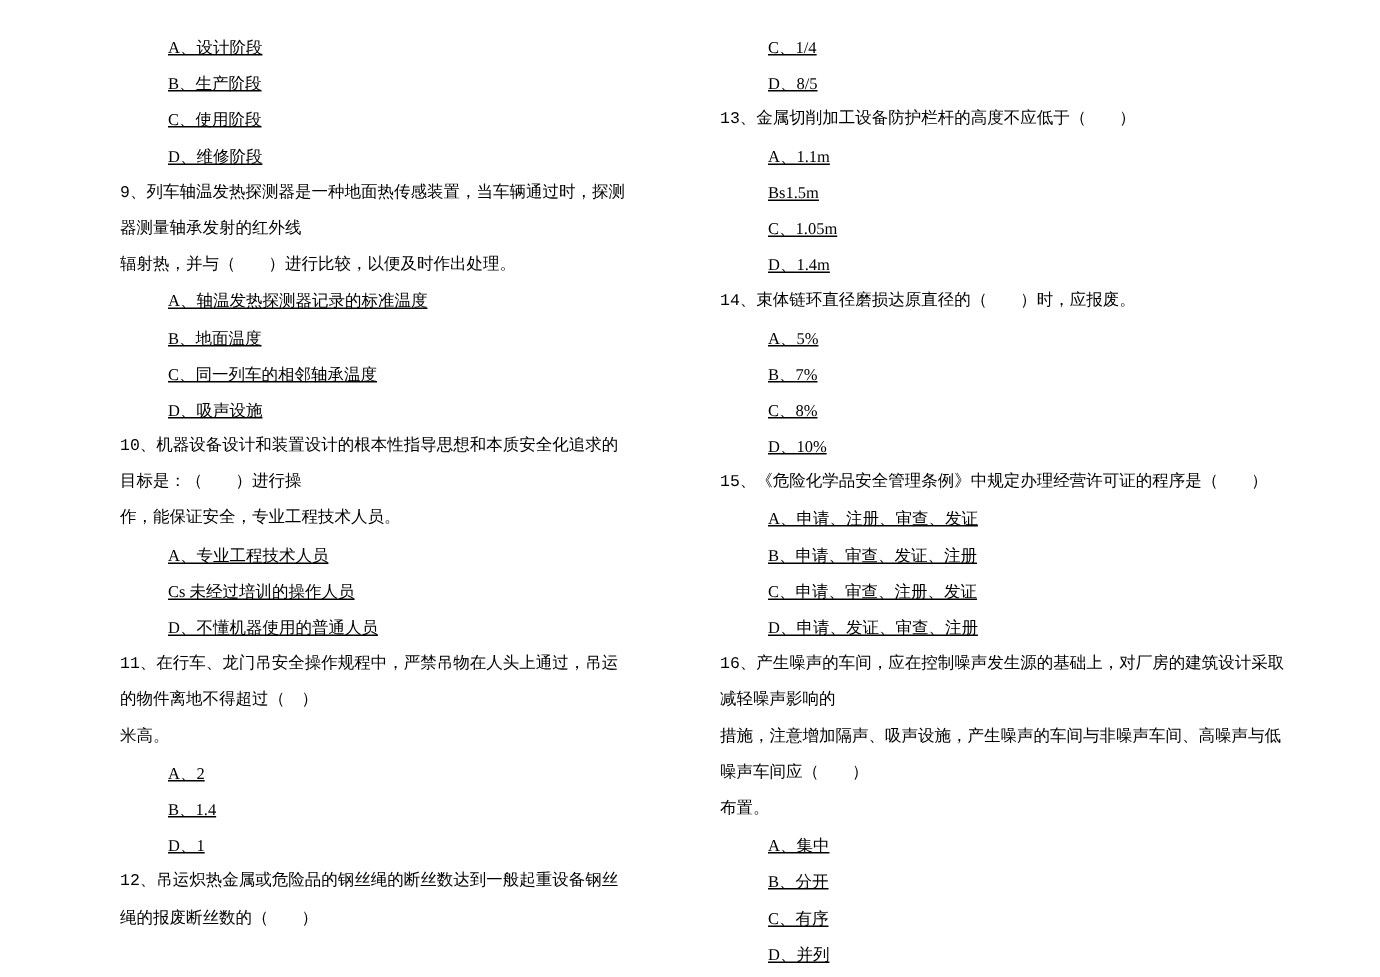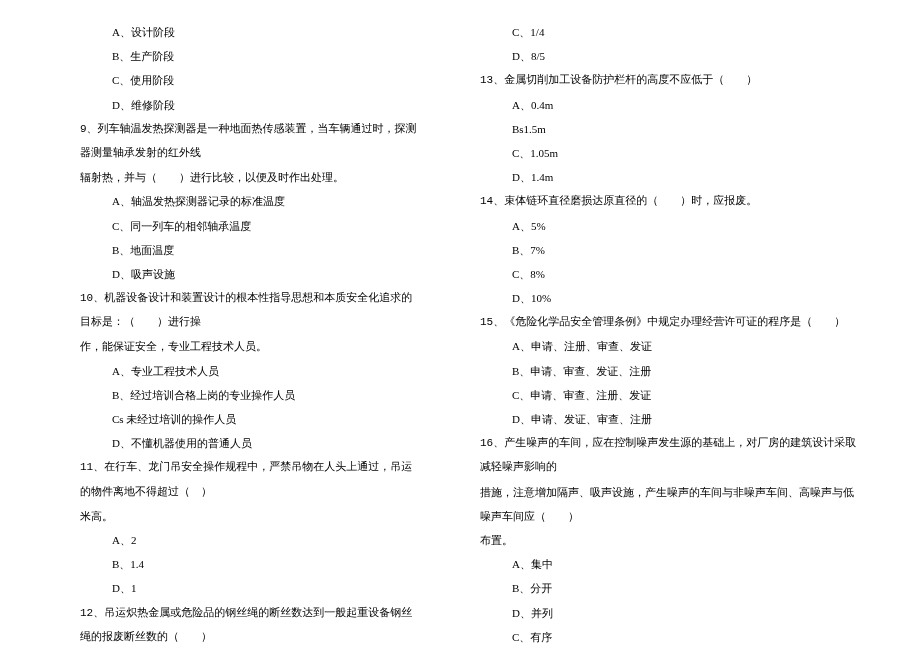--- a/index.html
+++ b/index.html
@@ -23,73 +23,75 @@
     }
     .column {
       width: 50%;
       padding: 0 40px 0 80px;
     }
     .column:last-child {
       padding: 0 60px 0 20px;
     }
     .option {
       padding-left: 32px;
+      text-decoration: underline;
     }
     .opt {
       padding-left: 32px;
+      text-decoration: underline;
     }
     .question {
       padding-left: 0;
       text-indent: 0;
       font-family: Liberation Mono, monospace;
     }
     .q-cont {
       padding-left: 0;
+      font-family: Liberation Mono, monospace;
     }
   </style>
 </head>
 <body>
 
 <div class="container">
   <div class="column">
     <div class="option">A、设计阶段</div>
     <div class="option">B、生产阶段</div>
     <div class="option">C、使用阶段</div>
     <div class="option">D、维修阶段</div>
 
     <div class="question">9、列车轴温发热探测器是一种地面热传感装置，当车辆通过时，探测器测量轴承发射的红外线</div>
     <div class="q-cont">辐射热，并与（　　）进行比较，以便及时作出处理。</div>
     <div class="option">A、轴温发热探测器记录的标准温度</div>
+    <div class="option">B、地面温度</div>
     <div class="option">C、同一列车的相邻轴承温度</div>
-    <div class="option">B、地面温度</div>
     <div class="option">D、吸声设施</div>
 
     <div class="question">10、机器设备设计和装置设计的根本性指导思想和本质安全化追求的目标是：（　　）进行操</div>
     <div class="q-cont">作，能保证安全，专业工程技术人员。</div>
     <div class="option">A、专业工程技术人员</div>
-    <div class="option">B、经过培训合格上岗的专业操作人员</div>
     <div class="option">Cs 未经过培训的操作人员</div>
     <div class="option">D、不懂机器使用的普通人员</div>
 
     <div class="question">11、在行车、龙门吊安全操作规程中，严禁吊物在人头上通过，吊运的物件离地不得超过（　）</div>
     <div class="q-cont">米高。</div>
     <div class="option">A、2</div>
     <div class="option">B、1.4</div>
     <div class="option">D、1</div>
 
     <div class="question">12、吊运炽热金属或危险品的钢丝绳的断丝数达到一般起重设备钢丝绳的报废断丝数的（　　）</div>
 
   </div>
 
   <div class="column">
     <div class="opt">C、1/4</div>
     <div class="opt">D、8/5</div>
 
     <div class="question">13、金属切削加工设备防护栏杆的高度不应低于（　　）</div>
-    <div class="opt">A、0.4m</div>
+    <div class="opt">A、1.1m</div>
     <div class="opt">Bs1.5m</div>
     <div class="opt">C、1.05m</div>
     <div class="opt">D、1.4m</div>
 
     <div class="question">14、束体链环直径磨损达原直径的（　　）时，应报废。</div>
     <div class="opt">A、5%</div>
     <div class="opt">B、7%</div>
     <div class="opt">C、8%</div>
     <div class="opt">D、10%</div>
 
@@ -97,19 +99,19 @@
     <div class="opt">A、申请、注册、审查、发证</div>
     <div class="opt">B、申请、审查、发证、注册</div>
     <div class="opt">C、申请、审查、注册、发证</div>
     <div class="opt">D、申请、发证、审查、注册</div>
 
     <div class="question">16、产生噪声的车间，应在控制噪声发生源的基础上，对厂房的建筑设计采取减轻噪声影响的</div>
     <div class="q-cont">措施，注意增加隔声、吸声设施，产生噪声的车间与非噪声车间、高噪声与低噪声车间应（　　）</div>
     <div class="q-cont">布置。</div>
     <div class="opt">A、集中</div>
     <div class="opt">B、分开</div>
+    <div class="opt">C、有序</div>
     <div class="opt">D、并列</div>
-    <div class="opt">C、有序</div>
 
     <div class="question">17、爆破帽是压力容器安全附件的一种，爆破帽为中间具有一薄弱断面的厚壁短管，爆破压力</div>
 
   </div>
 </div>
 
 </body></html>

